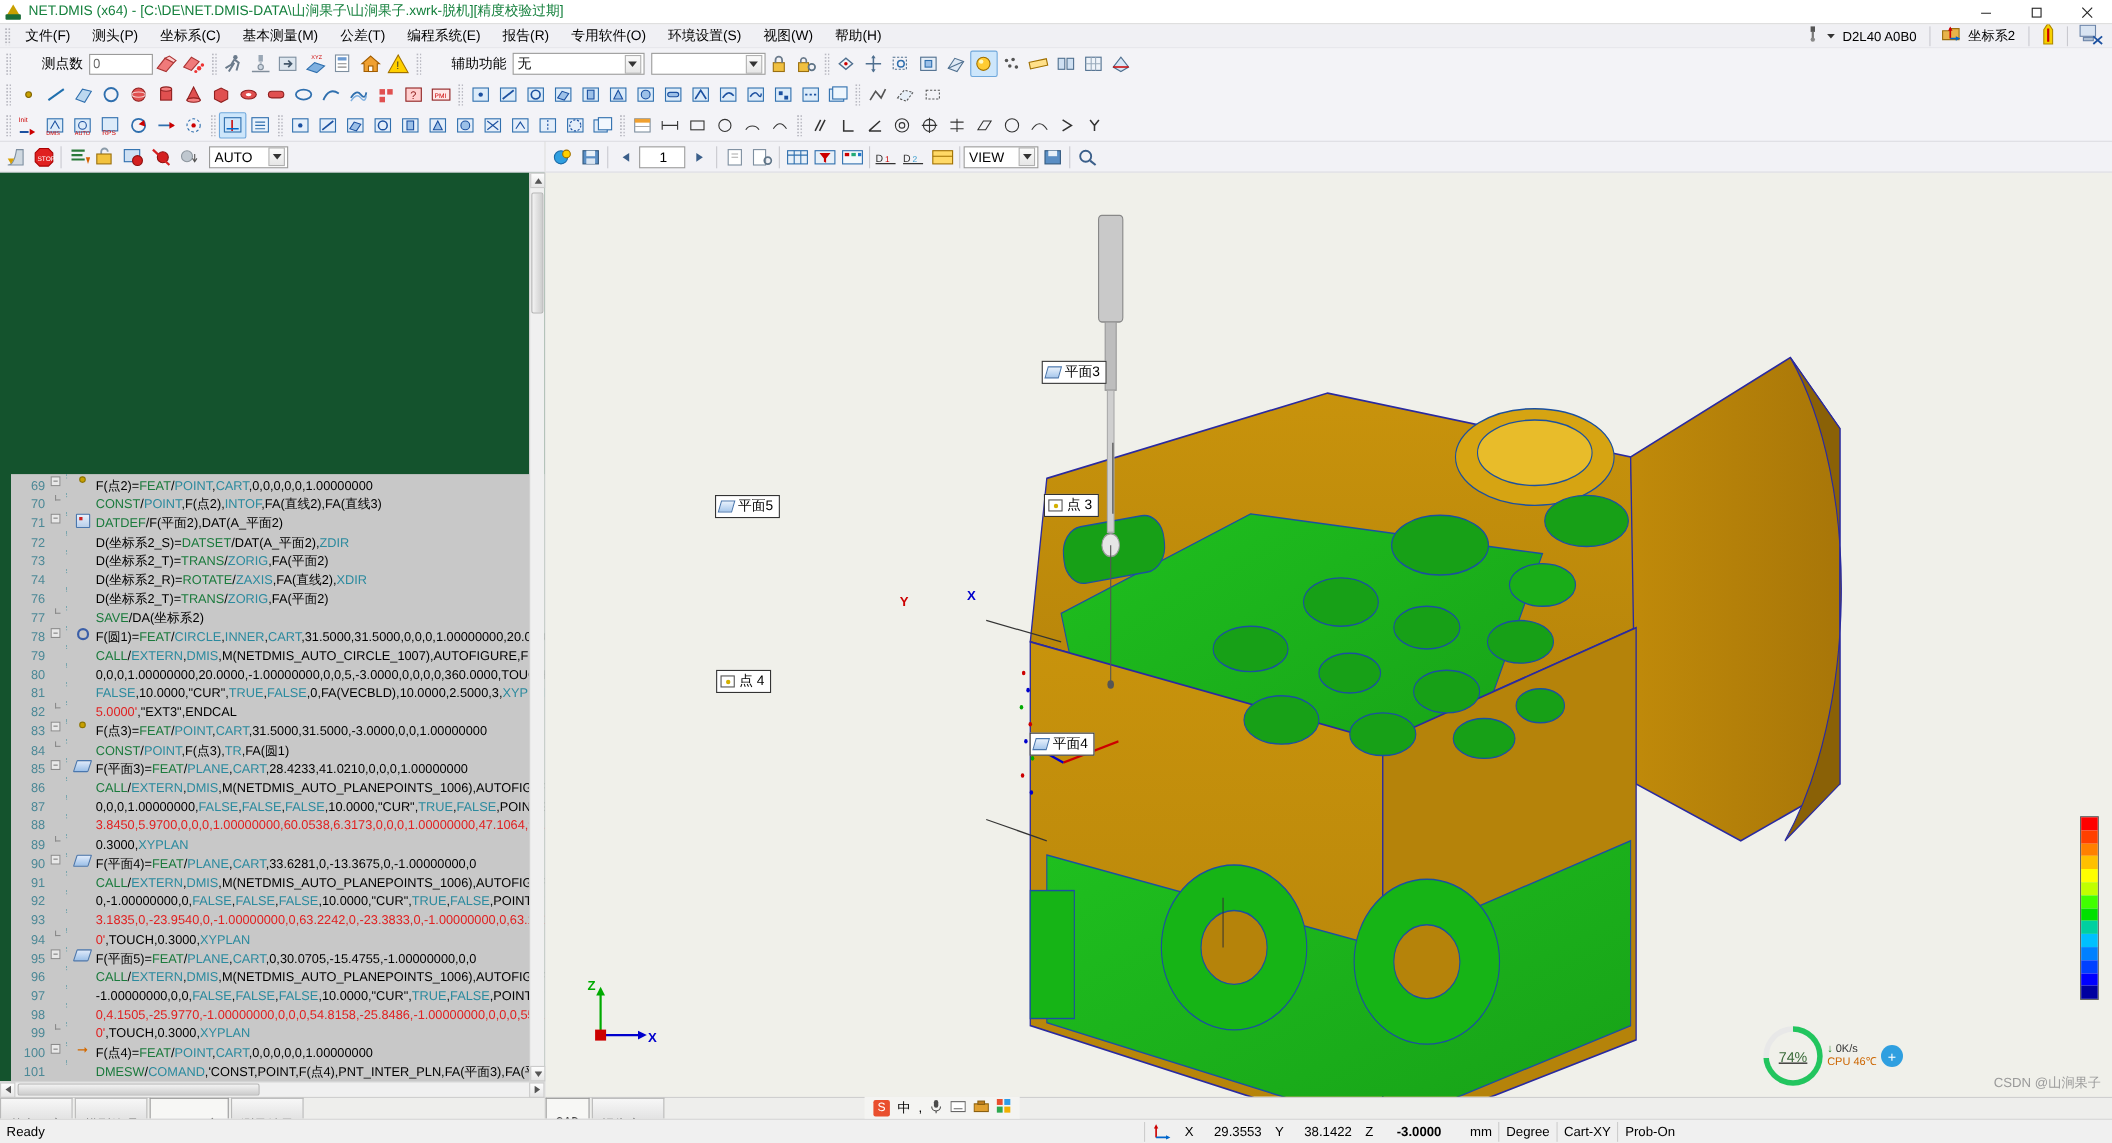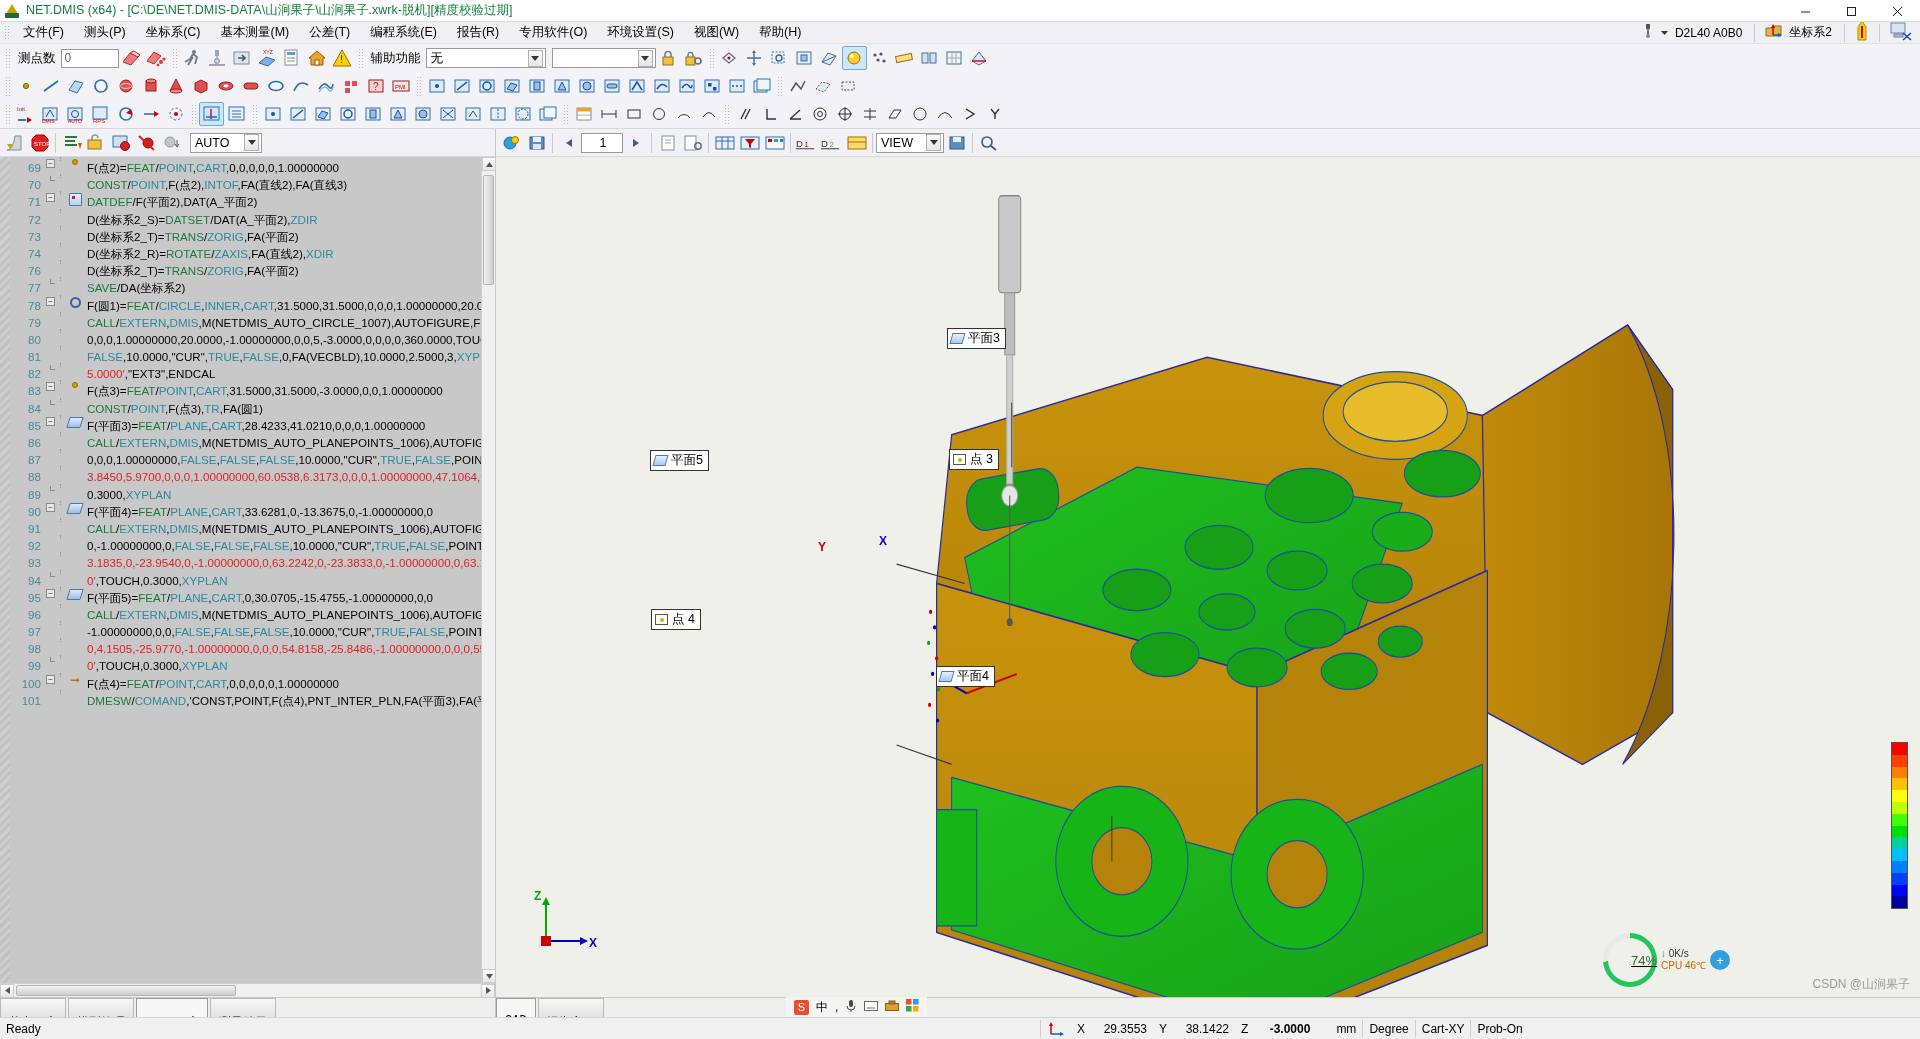--- a/index.html
+++ b/index.html
@@ -53,21 +53,21 @@
   
   .toolbars { flex:0 0 auto; background:#f3f3f7; border-bottom:1px solid #d7d7de; }
   .trow { display:flex; align-items:center; height:28px; padding:1px 2px; }
   .tgrip { width:5px; height:20px; margin:0 3px;
            background-image:radial-gradient(#b9b9c2 42%, transparent 43%);
            background-size:3px 3px; }
   .tbtn { width:25px; height:24px; display:flex; align-items:center; justify-content:center;
           border:1px solid transparent; border-radius:2px; }
   .tbtn.sel { background:#cde6fb; border-color:#6fa8dc; }
   .tsep { width:1px; height:20px; background:#c9c9cf; margin:0 3px; }
-  .tlabel { font-size:12.5px; padding:0 5px; white-space:nowrap; }
+  .tlabel { font-size:12.5px; padding:0 5px; white-space:nowrap;margin-left:20px; }
   .tinput {
     width:58px; height:19px; border:1px solid #9a9a9a; background:#fff;
     font-size:12px; padding:1px 3px; color:#666;
   }
   .tcombo {
     height:20px; border:1px solid #9a9a9a; background:#fff;
     display:flex; align-items:center; font-size:12.5px; padding:0 2px 0 4px;
   }
   .tcombo .cbtxt { flex:1; white-space:nowrap; overflow:hidden; }
   .cbarrow {
@@ -77,21 +77,21 @@
   .cbarrow i { width:0;height:0;border-left:4px solid transparent;border-right:4px solid transparent;border-top:5px solid #333; }
 
   
   .main { flex:1 1 auto; display:flex; min-height:0; background:#f0f0ee; }
 
   
   .left { width:496px; flex:0 0 496px; display:flex; flex-direction:column; min-height:0;
           background:#f1f1ef; border-right:1px solid #c8c8c8; }
   .left-toolbar { height:28px; display:flex; align-items:center; background:#f2f2f6;
                   border-bottom:1px solid #d7d7de; padding:0 2px; }
-  .editor-wrap { flex:1 1 auto; position:relative; min-height:0; background:#fdba74; display:flex; }
+  .editor-wrap { flex:1 1 auto; position:relative; min-height:0; background:#14532d; display:flex;align-items:flex-end; }
   .stripe { width:10px; flex:0 0 10px; background:repeating-linear-gradient(135deg,#cfcfcf 0 3px,#c2c2c2 3px 6px); }
   .code {
     flex:1 1 auto; background:#c8c8c8; overflow:hidden; position:relative;
     font-family:"Liberation Sans", sans-serif; font-size:11.6px; line-height:17.2px;
     padding-top:2px;
   }
   .cline { display:flex; align-items:flex-start; height:17.2px; white-space:nowrap; }
   .lnum { width:34px; flex:0 0 34px; text-align:right; color:#4c8896; padding-right:3px;
           font-size:11.6px; }
   .guide { width:9px; flex:0 0 9px; position:relative; }
@@ -152,21 +152,21 @@
   .ci.point:after { content:""; position:absolute; left:4px; top:3px; width:4px; height:4px; background:#d4b000; border-radius:50%; }
 
   
   .legend { position:absolute; right:12px; bottom:88px; width:17px; height:167px; border:1px solid #555; }
   .legend div { height:11.8px; }
 
   
   .cpuw { position:absolute; right:190px; bottom:10px; display:flex; align-items:center; gap:4px; }
   .cpu-ring { width:54px; height:54px; border-radius:50%;
               background:conic-gradient(#22c55e 0 74%, #e8e8e8 74% 100%);
-              display:flex; align-items:center; justify-content:flex-end; position:relative;text-decoration:underline; }
+              display:flex; align-items:center; justify-content:center; position:relative;text-decoration:underline; }
   .cpu-ring:after { content:""; position:absolute; inset:5px; background:#f0f0ea; border-radius:50%; }
   .cpu-pct { position:relative; z-index:2; font-size:13px; color:#3a6b3a; }
   .net-box { font-size:10px; color:#333; line-height:12px; }
   .net-box .c1 { color:#2a8a2a; }
   .net-box .c2 { color:#cc6600; }
   .bluecirc { width:20px; height:20px; border-radius:50%; background:#2f9fe0; color:#fff;
               display:flex; align-items:center; justify-content:center; font-size:13px; }
 
   .wm { position:absolute; right:10px; bottom:4px; font-size:12px; color:#9a9a9a; }
 

